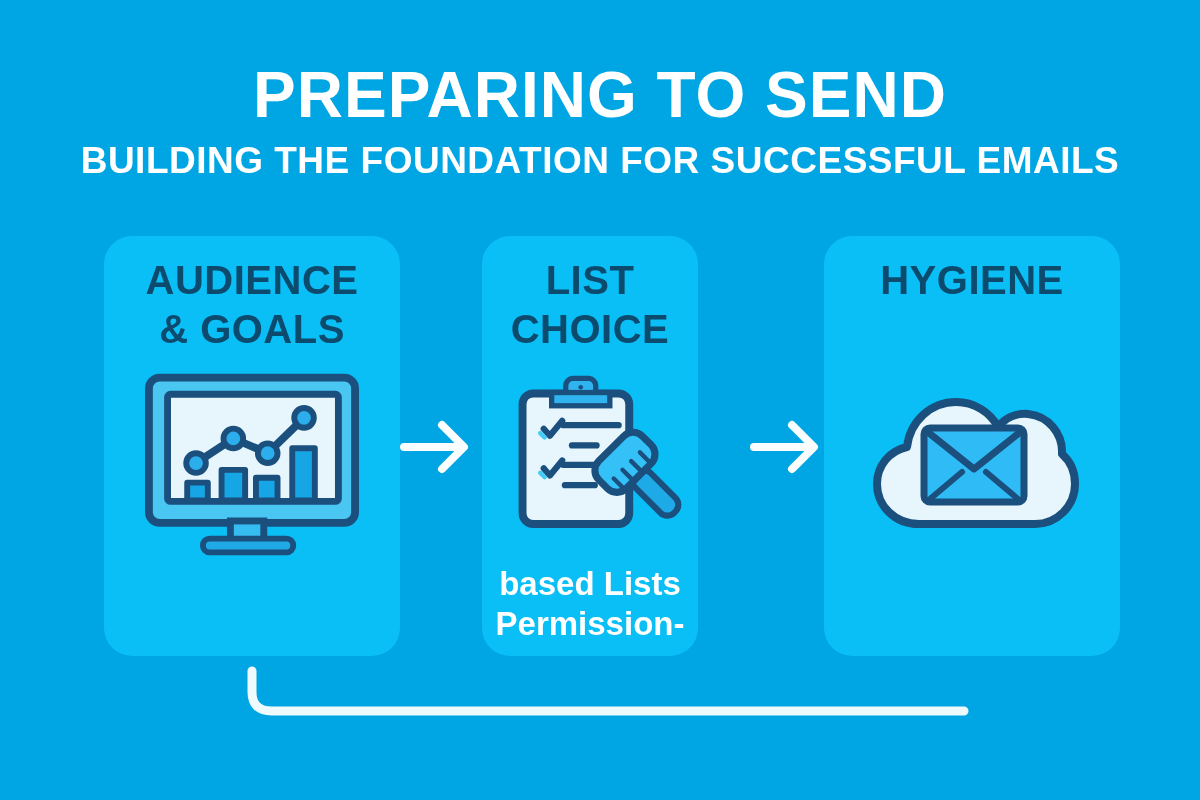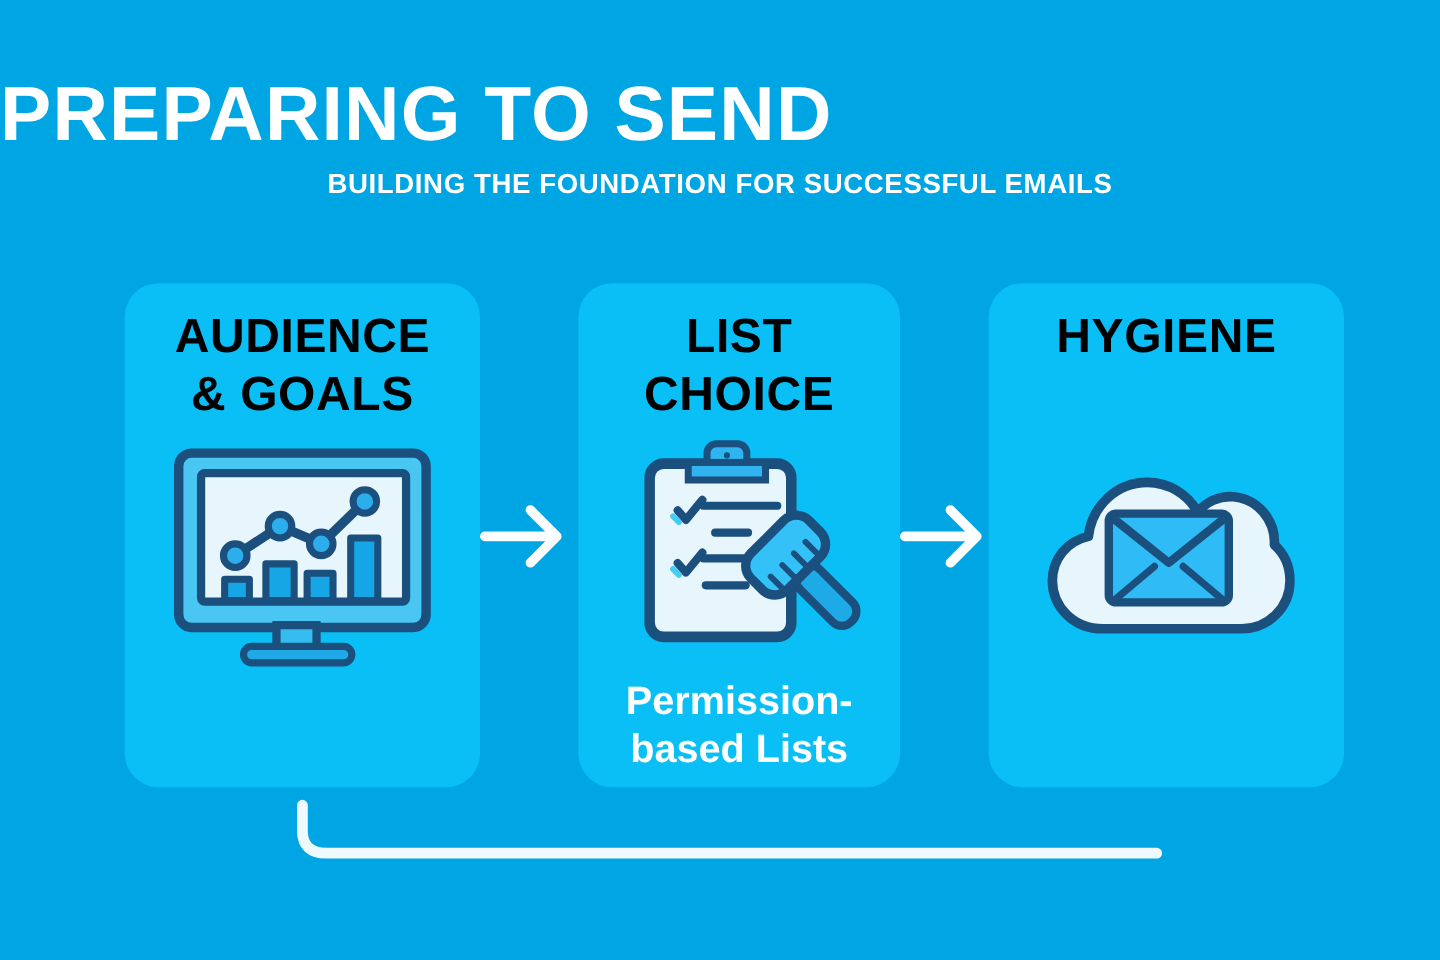--- a/index.html
+++ b/index.html
@@ -7,43 +7,43 @@
   body {
     position:relative;
     width:1200px; height:800px;
     background:#00A6E4;
     font-family:"Liberation Sans", sans-serif;
     overflow:hidden;
     color:#FFFFFF;
   }
   .page-title {
     position:absolute; left:0; top:58px; width:1200px;
-    text-align:left;
+    text-align:center;
     font-size:64px; font-weight:800; letter-spacing:1px;
     color:#FFFFFF;
   }
   .page-subtitle {
     position:absolute; left:0; top:140px; width:1200px;
     text-align:center;
-    font-size:23px; font-weight:800; letter-spacing:0.5px;
+    font-size:37px; font-weight:800; letter-spacing:0.5px;
     color:#FFFFFF;
   }
   .card {
     position:absolute; top:236px; height:420px;
     background:#0ABFF6;
     border-radius:28px;
     display:flex; flex-direction:column; align-items:center;
   }
   .card-1 { left:104px; width:296px; }
-  .card-2 { left:482px; width:268px; }
+  .card-2 { left:482px; width:216px; }
   .card-3 { left:824px; width:296px; }
   .card-heading {
     margin-top:20px; height:100px;
     font-size:40px; font-weight:800; line-height:49px;
-    text-align:center; letter-spacing:0.5px; color:#000000;
+    text-align:center; letter-spacing:0.5px; color:#0c4a6e;
   }
   .card-icon {
     height:210px; width:100%;
     display:flex; align-items:center; justify-content:center;
   }
   .card-label {
     flex:1; width:100%;
     display:flex; flex-direction:column; justify-content:center;
     text-align:center;
     font-size:33px; font-weight:700; line-height:40px;
@@ -126,22 +126,22 @@
         <g stroke="#1B4F7D" stroke-width="5" stroke-linecap="round">
           <line x1="-22" y1="-34" x2="-22" y2="-17"></line>
           <line x1="-8" y1="-34" x2="-8" y2="-17"></line>
           <line x1="6" y1="-34" x2="6" y2="-17"></line>
           <line x1="20" y1="-34" x2="20" y2="-17"></line>
         </g>
       </g>
     </svg>
   </div>
   <div class="card-label">
+    <div>based Lists</div>
     <div>Permission-</div>
-    <div>based Lists</div>
   </div>
 </div>
 
 <div class="card card-3">
   <div class="card-heading">
     <div>HYGIENE</div>
   </div>
   <div class="card-icon" style="margin-top:-6px;">
     <svg width="214" height="158" viewBox="0 0 214 158">
       <path d="M54,148 C30,148 12,130 12,108 C12,90 24,75 42,71 C45,45 66,26 91,26 C109,26 125,36 133,51 C140,42 151,37 163,38 C183,40 198,57 197,78 C205,85 210,96 210,108 C210,130 192,148 170,148 Z" fill="#E7F6FD" stroke="#1B4F7D" stroke-width="8" stroke-linejoin="round"></path>

